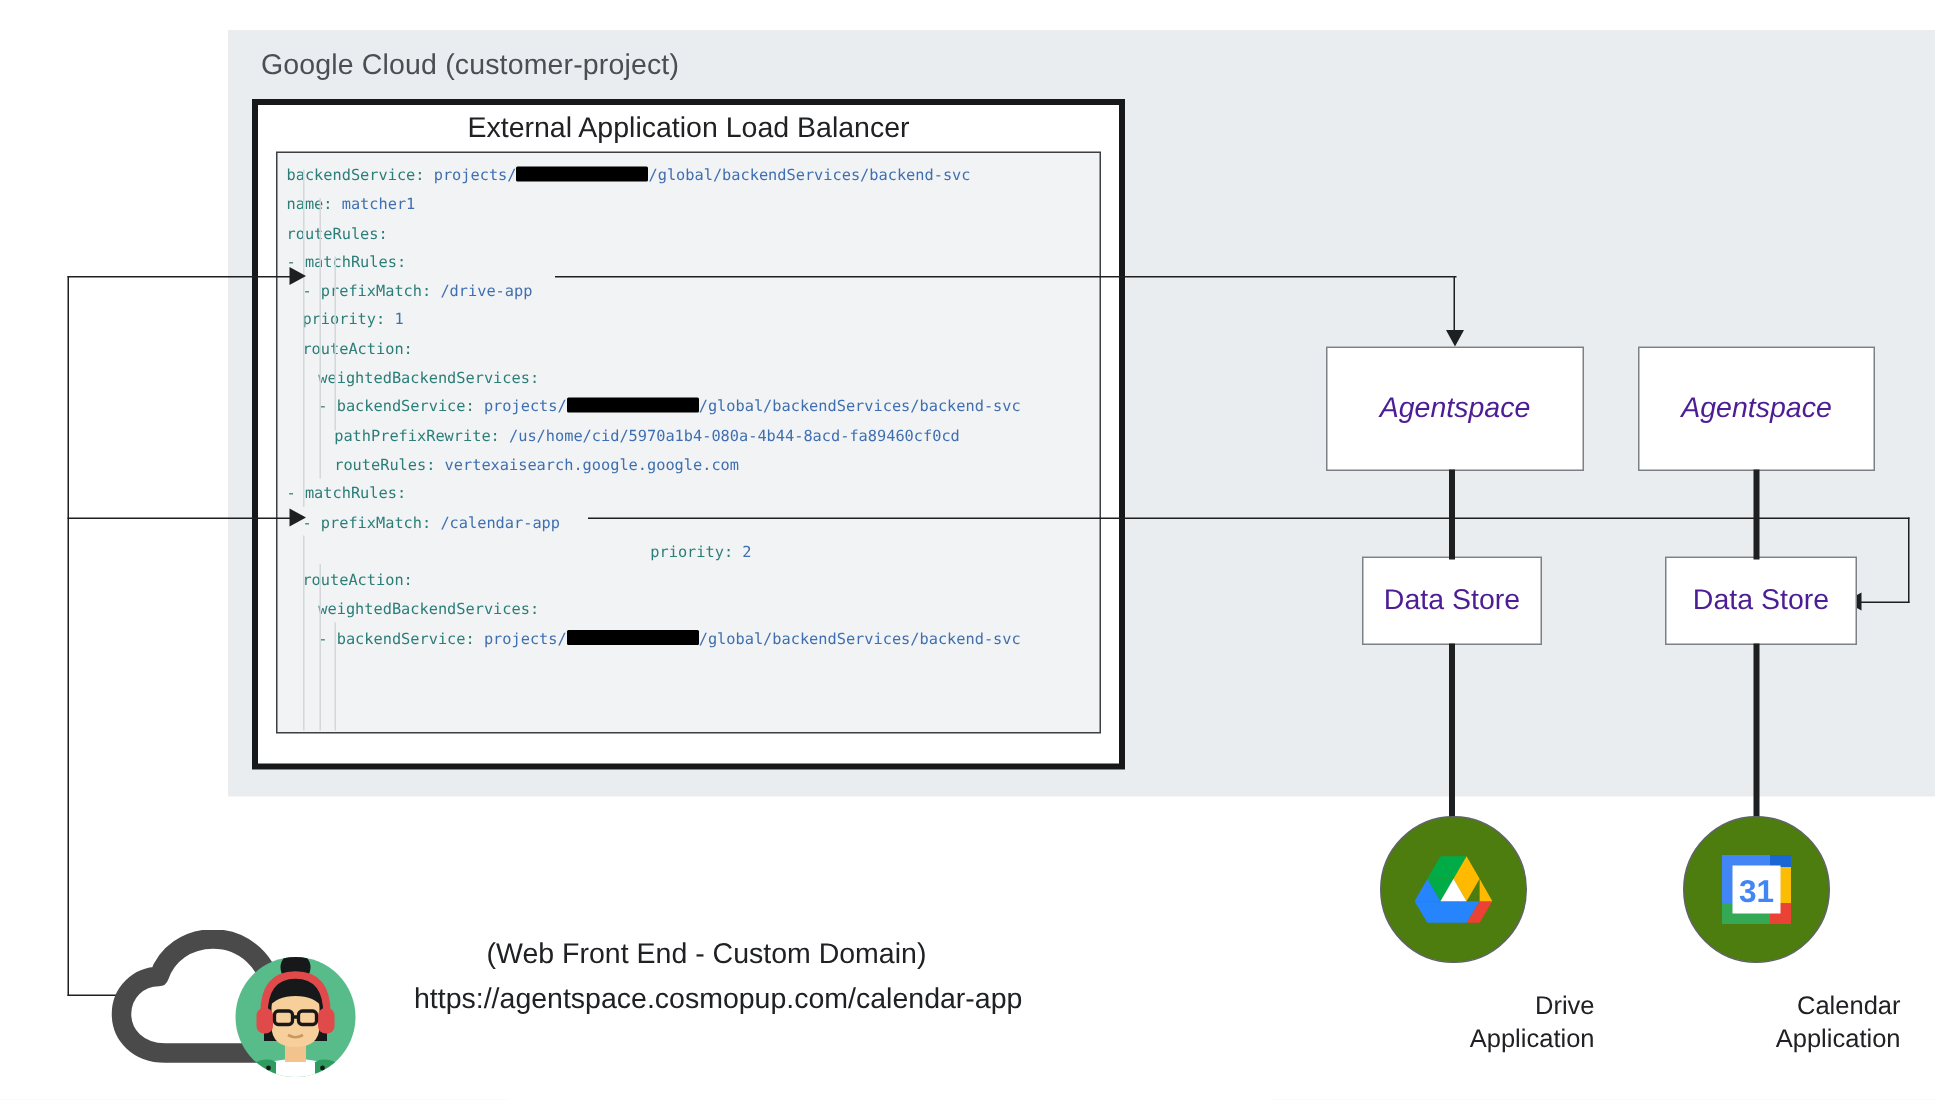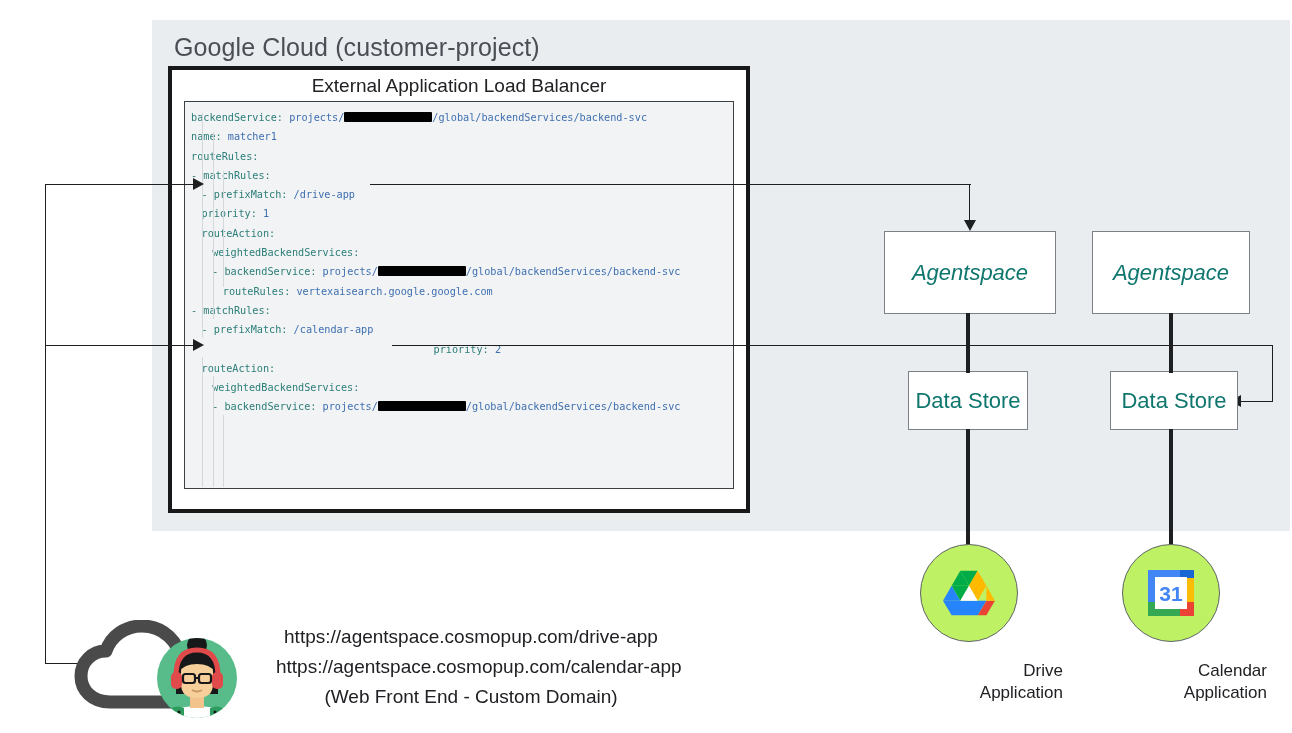--- a/index.html
+++ b/index.html
@@ -10,21 +10,21 @@
   }
   .stage{position:absolute;left:0;top:0;width:1292px;height:733px;}
 
   
   #cloud-region{
     position:absolute;left:152px;top:20px;width:1138px;height:511px;
     background:#e9edf0;
   }
   #cloud-region-label{
     position:absolute;left:174px;top:33px;
-    font-size:25px;color:#4a4f55;letter-spacing:.1px;white-space:nowrap;
+    font-size:19px;color:#4a4f55;letter-spacing:.1px;white-space:nowrap;
   }
 
   
   #lb-box{
     position:absolute;left:168px;top:66px;width:582px;height:447px;
     background:#ffffff;border:4px solid #17181a;box-sizing:border-box;
   }
   #lb-title{
     position:absolute;left:168px;top:75px;width:582px;
     text-align:center;font-size:19px;color:#202124;
@@ -47,21 +47,21 @@
     display:inline-block;background:#000000;height:10px;
     vertical-align:-1px;border-radius:1px;
   }
   
   .guide{position:absolute;width:1px;background:#d4d8da;}
 
   
   .node{
     position:absolute;background:#ffffff;border:1.5px solid #7b8187;
     box-sizing:border-box;display:flex;align-items:center;justify-content:center;
-    font-size:22px;color:#0f766e;
+    font-size:19px;color:#4c1d95;
   }
   .node.italic{font-style:italic;}
 
   
   .h-line{position:absolute;background:#1d1f21;height:1.4px;}
   .v-line{position:absolute;background:#1d1f21;width:1.4px;}
   .v-thick{position:absolute;background:#1d1f21;width:3.6px;}
   .arrow-right{
     position:absolute;width:0;height:0;
     border-top:6px solid transparent;border-bottom:6px solid transparent;
@@ -74,21 +74,21 @@
   }
   .arrow-down{
     position:absolute;width:0;height:0;
     border-left:6px solid transparent;border-right:6px solid transparent;
     border-top:11px solid #1d1f21;
   }
 
   
   .app-circle{
     position:absolute;width:96px;height:96px;border-radius:50%;
-    background:#bef264;border:1.5px solid #5f6368;
+    background:#4d7c0f;border:1.5px solid #5f6368;
     display:flex;align-items:center;justify-content:center;
   }
   .app-label{
     position:absolute;width:190px;text-align:right;
     font-size:17px;line-height:22px;color:#202124;
   }
 
   
   #url-group{position:absolute;left:276px;top:622px;width:390px;text-align:center;}
   #url-group div{font-size:19px;line-height:30px;color:#202124;white-space:nowrap;}
@@ -111,20 +111,21 @@
     <div id="yaml-lines">
         <div class="codeline" style="padding-left: 0px;"><span class="k">backendService: </span><span class="v">projects/</span><span class="blackbar" style="width: 88px;"></span><span class="v">/global/backendServices/backend-svc</span></div>
         <div class="codeline" style="padding-left: 0px;"><span class="k">name: </span><span class="v">matcher1</span></div>
         <div class="codeline" style="padding-left: 0px;"><span class="k">routeRules:</span></div>
         <div class="codeline" style="padding-left: 0px;"><span class="k">- matchRules:</span></div>
         <div class="codeline" style="padding-left: 10.6px;"><span class="k">- prefixMatch: </span><span class="v">/drive-app</span></div>
         <div class="codeline" style="padding-left: 10.6px;"><span class="k">priority: </span><span class="v">1</span></div>
         <div class="codeline" style="padding-left: 10.6px;"><span class="k">routeAction:</span></div>
         <div class="codeline" style="padding-left: 21.2px;"><span class="k">weightedBackendServices:</span></div>
         <div class="codeline" style="padding-left: 21.2px;"><span class="k">- backendService: </span><span class="v">projects/</span><span class="blackbar" style="width: 88px;"></span><span class="v">/global/backendServices/backend-svc</span></div>
+        <div class="codeline" style="padding-left: 31.8px;"><span class="k">pathPrefixRewrite: </span><span class="v">/us/home/cid/5970a1b4-080a-4b44-8acd-fa89460cf0cd</span></div>
         <div class="codeline" style="padding-left: 31.8px;"><span class="k">routeRules: </span><span class="v">vertexaisearch.google.google.com</span></div>
         <div class="codeline" style="padding-left: 0px;"><span class="k">- matchRules:</span></div>
         <div class="codeline" style="padding-left: 10.6px;"><span class="k">- prefixMatch: </span><span class="v">/calendar-app</span></div>
         <div class="codeline" style="padding-left: 10.6px; text-align: center;"><span class="k">priority: </span><span class="v">2</span></div>
         <div class="codeline" style="padding-left: 10.6px;"><span class="k">routeAction:</span></div>
         <div class="codeline" style="padding-left: 21.2px;"><span class="k">weightedBackendServices:</span></div>
         <div class="codeline" style="padding-left: 21.2px;"><span class="k">- backendService: </span><span class="v">projects/</span><span class="blackbar" style="width: 88px;"></span><span class="v">/global/backendServices/backend-svc</span></div>
       </div>
   <div class="guide" style="left: 17px; top: 11px; height: 225px;"></div>
       <div class="guide" style="left: 27.6px; top: 30px; height: 187px;"></div>
@@ -201,23 +202,22 @@
       <rect x="9" y="9" width="32" height="32" fill="#ffffff"></rect>
       <text x="25" y="33" font-family="Liberation Sans, sans-serif" font-size="21" font-weight="bold" fill="#4285f4" text-anchor="middle">31</text>
     </svg>
   </div>
   <div class="app-label" style="left:1077px;top:660px;">
     <div>Calendar</div>
     <div>Application</div>
   </div>
 
   <div id="url-group">
-    <div>https://agentspace.cosmopup.com/drive-app</div>
+    <div>(Web Front End - Custom Domain)</div>
     <div>https://agentspace.cosmopup.com/calendar-app</div>
-    <div>(Web Front End - Custom Domain)</div>
   </div>
 
   <div id="cloud-user">
     <svg width="190" height="100" viewBox="0 0 190 100">
       <g>
         <path d="M38 82 C20 82 9 70 9 56 C9 42 20 31 34 31 C39 16 53 6 70 6
                  C91 6 108 22 109 42 C122 44 131 54 131 66 C131 75 125 82 116 82 Z" fill="none" stroke="#4a4a4a" stroke-width="13" stroke-linejoin="round"></path>
       </g>
       <g>
         <circle cx="125" cy="58" r="40" fill="#57bb8a"></circle>

